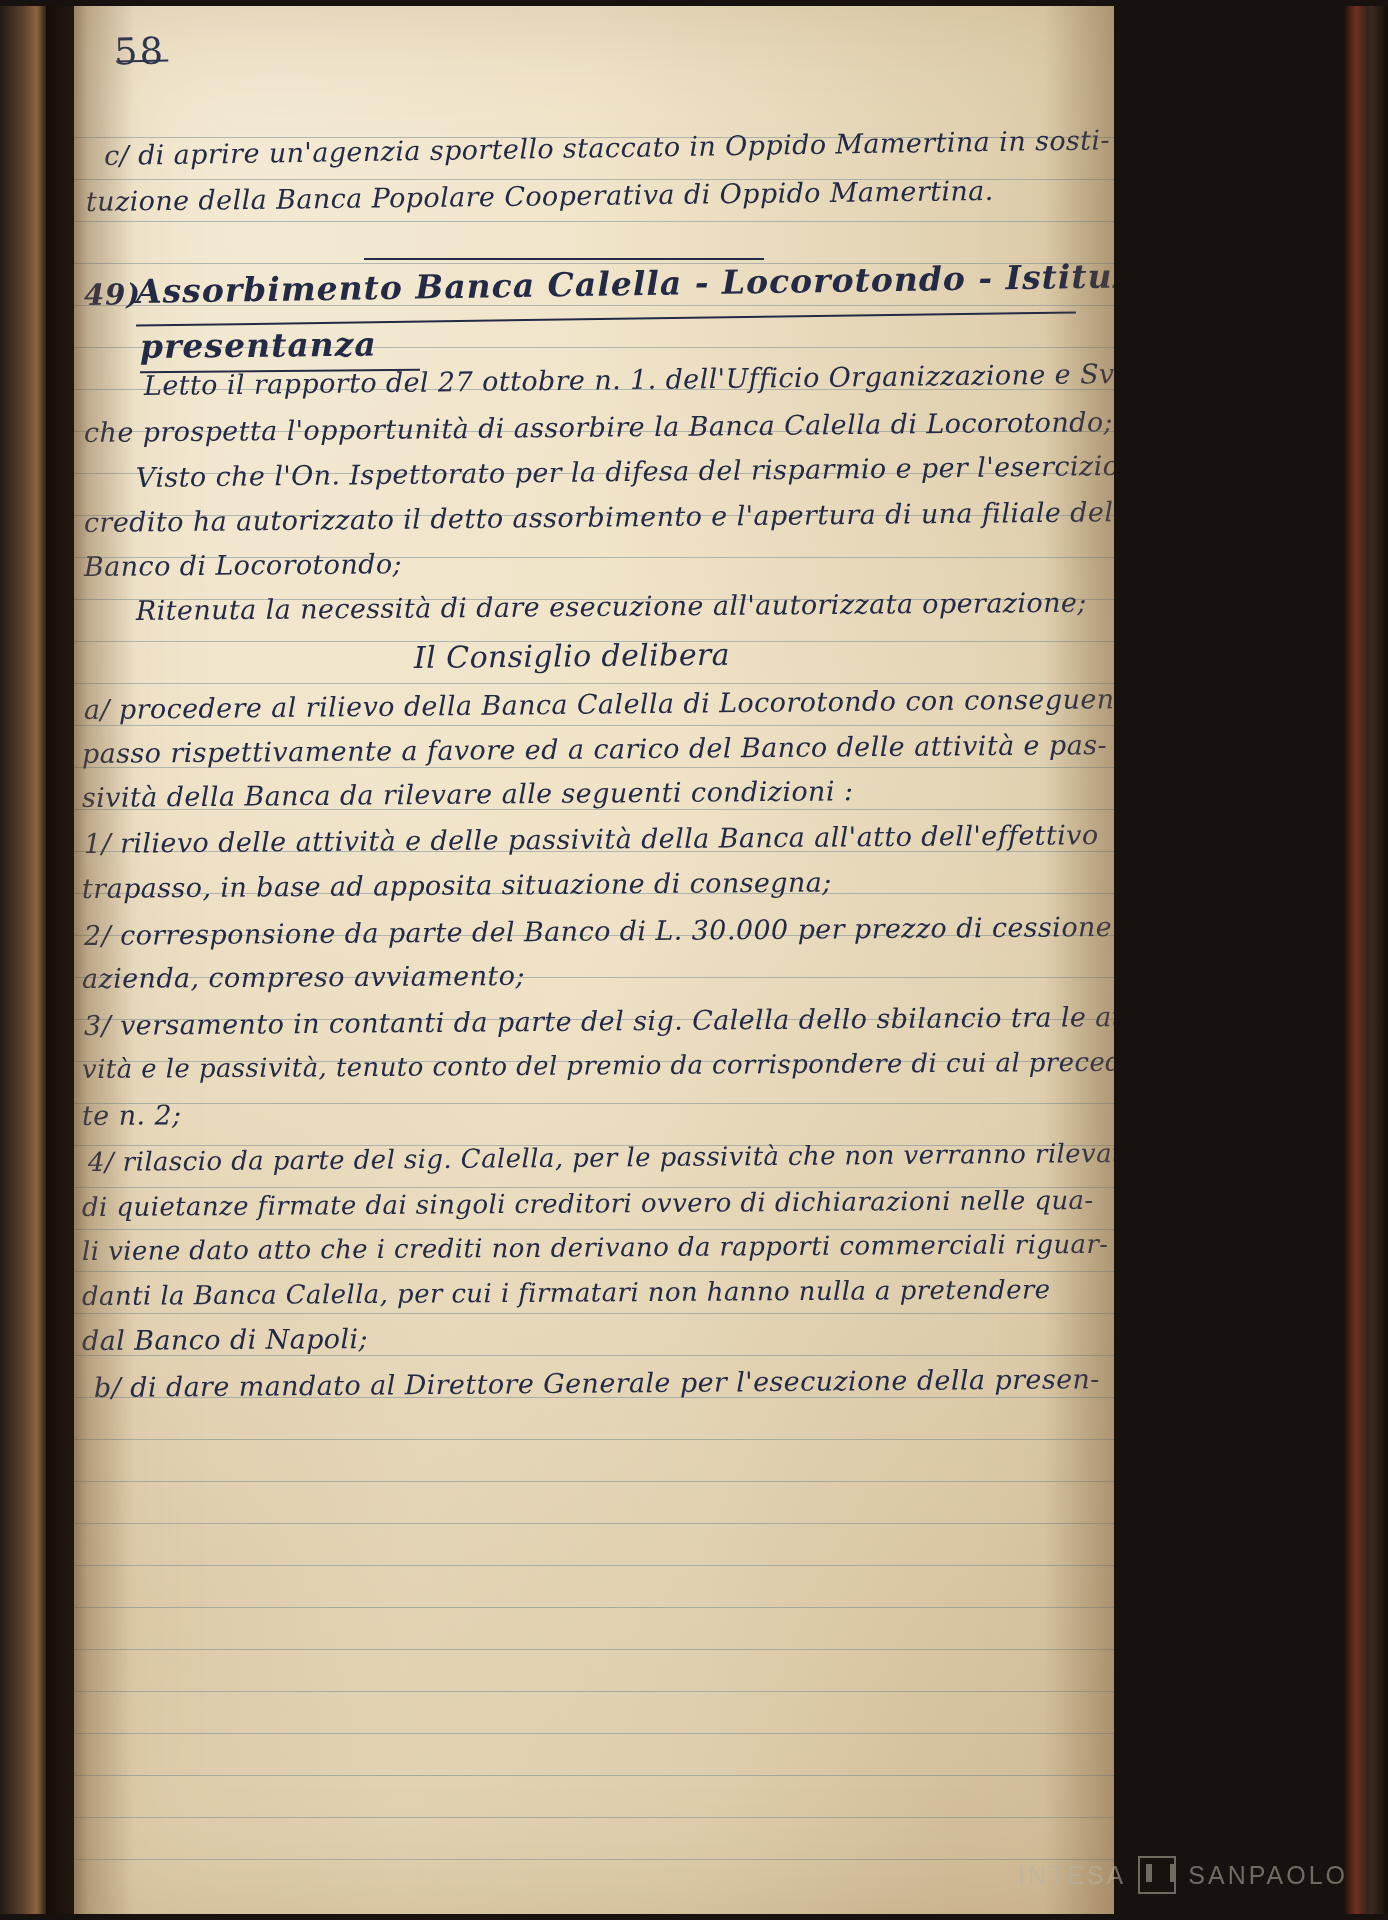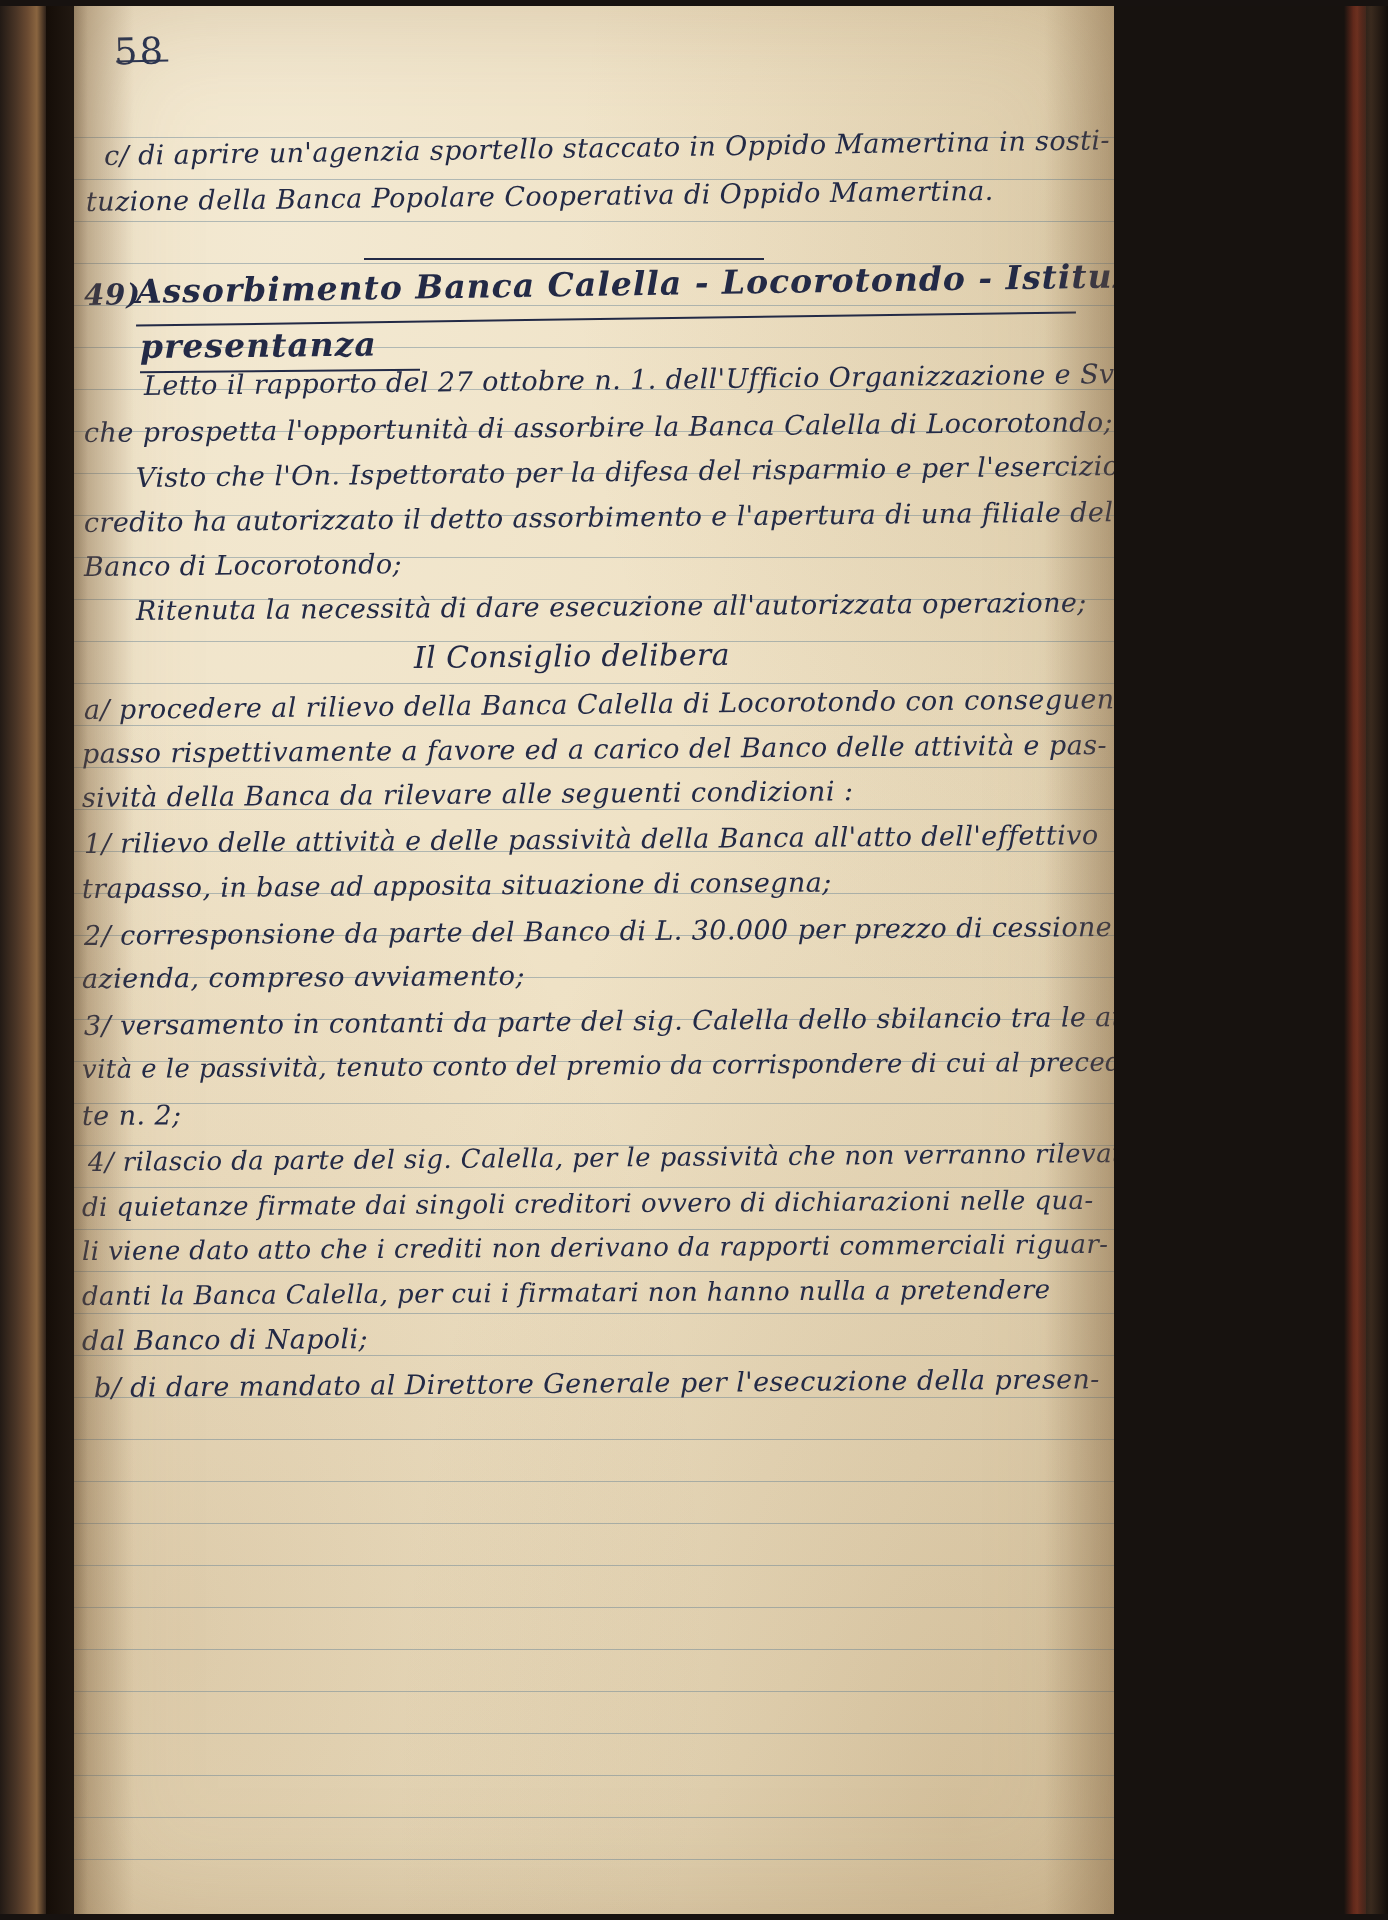--- a/index.html
+++ b/index.html
@@ -281,16 +281,21 @@
       <div class="hw" style="left:8px;  top:1192px; transform:rotate(-0.4deg); font-size:26px;">di quietanze firmate dai singoli creditori ovvero di dichiarazioni nelle qua-</div>
       <div class="hw" style="left:8px;  top:1236px; transform:rotate(-0.4deg); font-size:26px;">li viene dato atto che i crediti non derivano da rapporti commerciali riguar-</div>
       <div class="hw" style="left:8px;  top:1281px; transform:rotate(-0.4deg); font-size:26px;">danti la Banca Calella, per cui i firmatari non hanno nulla a pretendere</div>
       <div class="hw" style="left:8px;  top:1325px; transform:rotate(-0.4deg);">dal Banco di Napoli;</div>
 
       <div class="hw" style="left:20px; top:1372px; transform:rotate(-0.5deg);">b/ di dare mandato al Direttore Generale per l'esecuzione della presen-</div>
 
     </div>
   </div>
 
+  <div class="watermark">
+    <span class="wm-text">INTESA</span>
+    <span class="wm-mark"></span>
+    <span class="wm-text">SANPAOLO</span>
+  </div>
 
   <div class="top-strip"></div>
   <div class="bottom-strip"></div>
 </div>
 
 </body></html>

